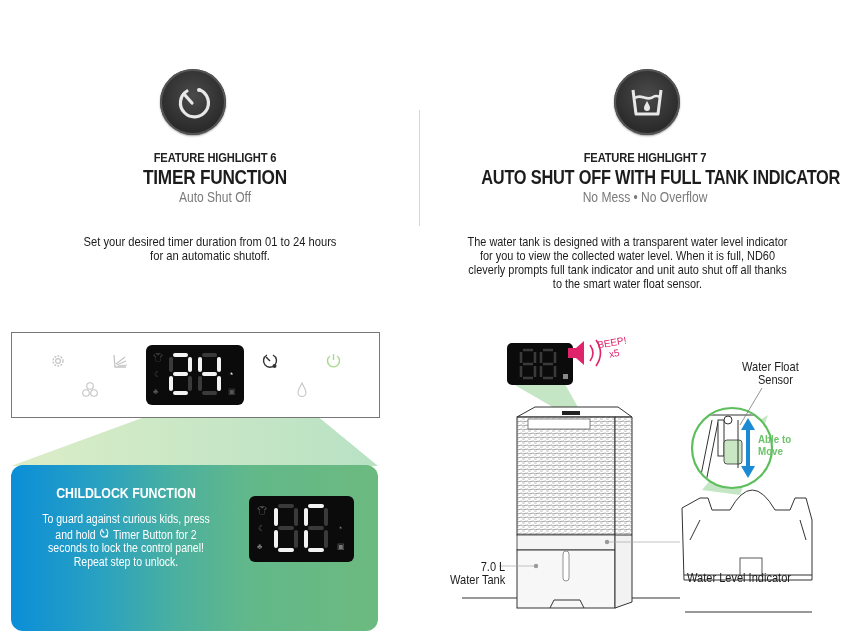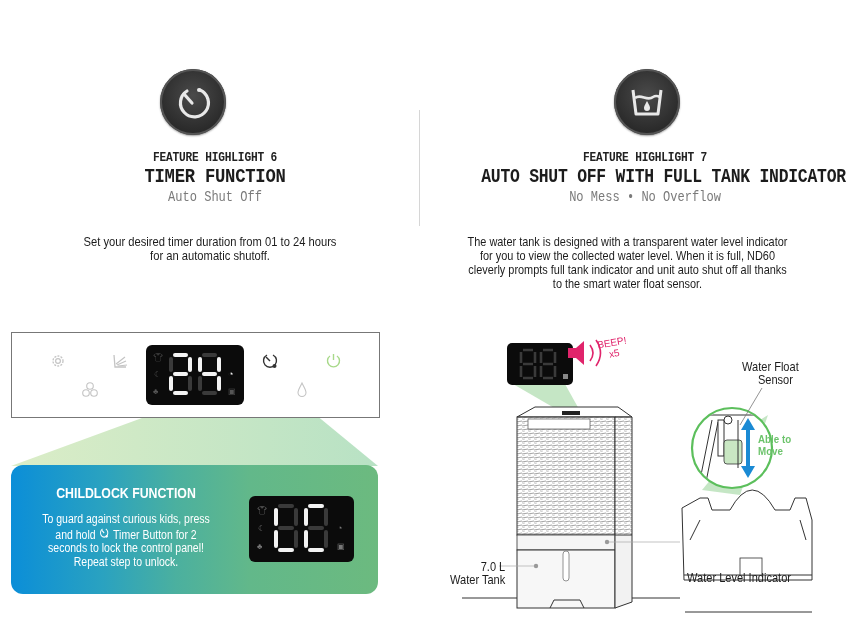--- a/index.html
+++ b/index.html
@@ -1,33 +1,33 @@
 <!DOCTYPE html>
 <html><head>
 <meta charset="utf-8">
 <style>
   html,body{margin:0;padding:0;background:#fff;}
   body{width:851px;height:644px;position:relative;overflow:hidden;font-family:"Liberation Sans",sans-serif;color:#1f1f1f;}
   .abs{position:absolute;}
   .badge{position:absolute;width:66px;height:66px;border-radius:50%;background:radial-gradient(circle at 50% 40%,#4a4a4a,#2a2a2a 70%);box-shadow:0 0 0 2px #555 inset,0 1px 2px rgba(0,0,0,.4);}
   .badge svg{position:absolute;left:13px;top:13px;}
-  .col-head{position:absolute;text-align:center;font-family:Liberation Mono, monospace;}
+  .col-head{position:absolute;text-align:center;font-family:Liberation Sans, sans-serif;}
   .kicker{font-weight:bold;font-size:13px;letter-spacing:-0.2px;color:#222;transform:scaleX(.86);}
   .title{font-weight:bold;font-size:21px;color:#1c1c1c;letter-spacing:-0.3px;transform:scaleX(.82);line-height:24px;}
   .sub{font-size:14px;color:#7a7a7a;transform:scaleX(.86);line-height:16px;}
   .desc{position:absolute;text-align:center;font-size:13px;line-height:14px;color:#1c1c1c;transform:scaleX(.86);transform-origin:center top;}
   .divider{position:absolute;left:419px;top:110px;width:1px;height:116px;background:#d6d6d6;}
   .panel{position:absolute;left:11px;top:332px;width:367px;height:84px;border:1px solid #777;background:#fff;}
   .pic{position:absolute;color:#c9c9c9;font-size:15px;}
   .lcd{position:absolute;background:#0b0b0b;border-radius:6px;}
   .seg{position:absolute;border-radius:2px;}
   .on{background:#f3f3f3;}
   .off{background:#3a3a3a;}
   .beam{position:absolute;}
-  .child{position:absolute;left:11px;top:465px;width:367px;height:129px;border-radius:12px;background:linear-gradient(90deg,#0b8ed8 0%,#2aa2c0 25%,#4bb09f 45%,#62b88a 65%,#6cba7f 100%);}
+  .child{position:absolute;left:11px;top:465px;width:367px;height:166px;border-radius:12px;background:linear-gradient(90deg,#0b8ed8 0%,#2aa2c0 25%,#4bb09f 45%,#62b88a 65%,#6cba7f 100%);}
   .child-title{position:absolute;left:0;top:20px;width:230px;text-align:center;color:#fff;font-weight:bold;font-size:14px;transform:scaleX(.88);}
   .child-text{position:absolute;left:0;top:48px;width:230px;text-align:center;color:#fff;font-size:12.5px;line-height:13.5px;transform:scaleX(.84);}
   .label{position:absolute;font-size:13px;color:#1c1c1c;transform:scaleX(.85);transform-origin:left top;line-height:13px;}
   .beep{position:absolute;color:#e0246b;font-size:10px;line-height:11px;transform:rotate(-10deg);}
 </style>
 </head>
 <body>
 
 <div class="badge" style="left:160px;top:69px;">
   <svg width="40" height="40" viewBox="0 0 40 40">

